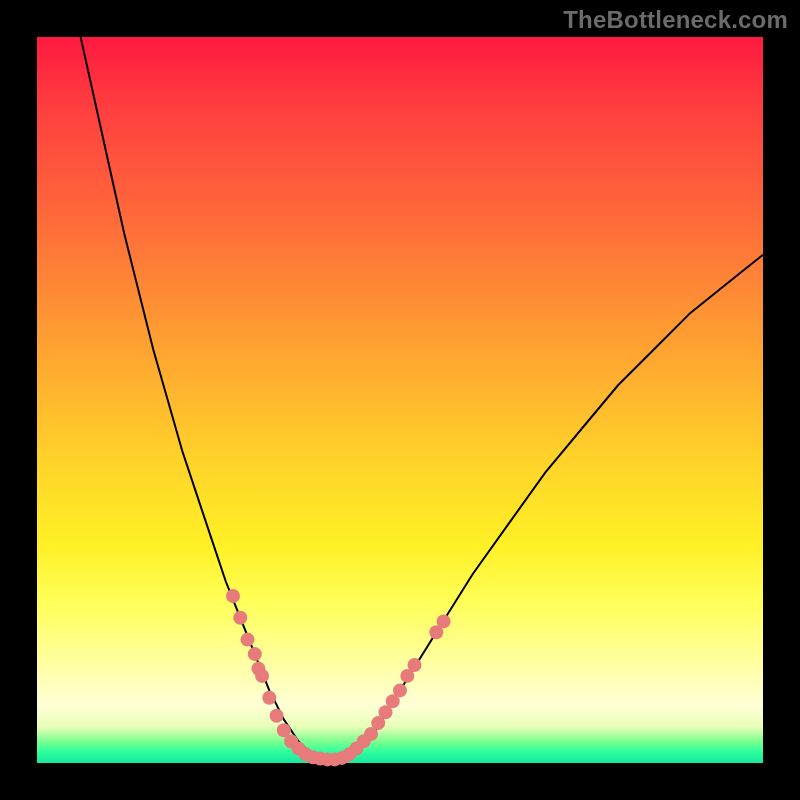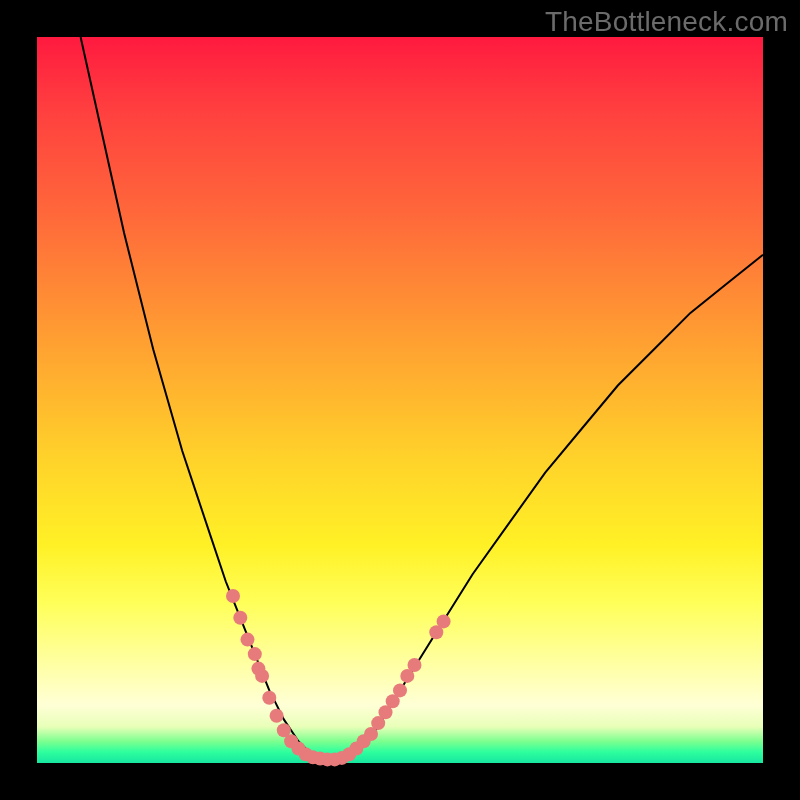--- a/index.html
+++ b/index.html
@@ -40,22 +40,22 @@
       #7dff8f 97%,
       #2dff9e 98.5%,
       #17e6a0 100%
     );
   }
   .watermark {
     position: absolute;
     top: 6px;
     right: 12px;
     color: #6b6b6b;
-    font-size: 28px;
-    font-weight: 400;
+    font-size: 24px;
+    font-weight: 700;
     letter-spacing: 0.2px;
     user-select: none;
   }
   svg.curve {
     position: absolute;
     left: 0;
     top: 0;
     width: 726px;
     height: 726px;
     overflow: visible;

